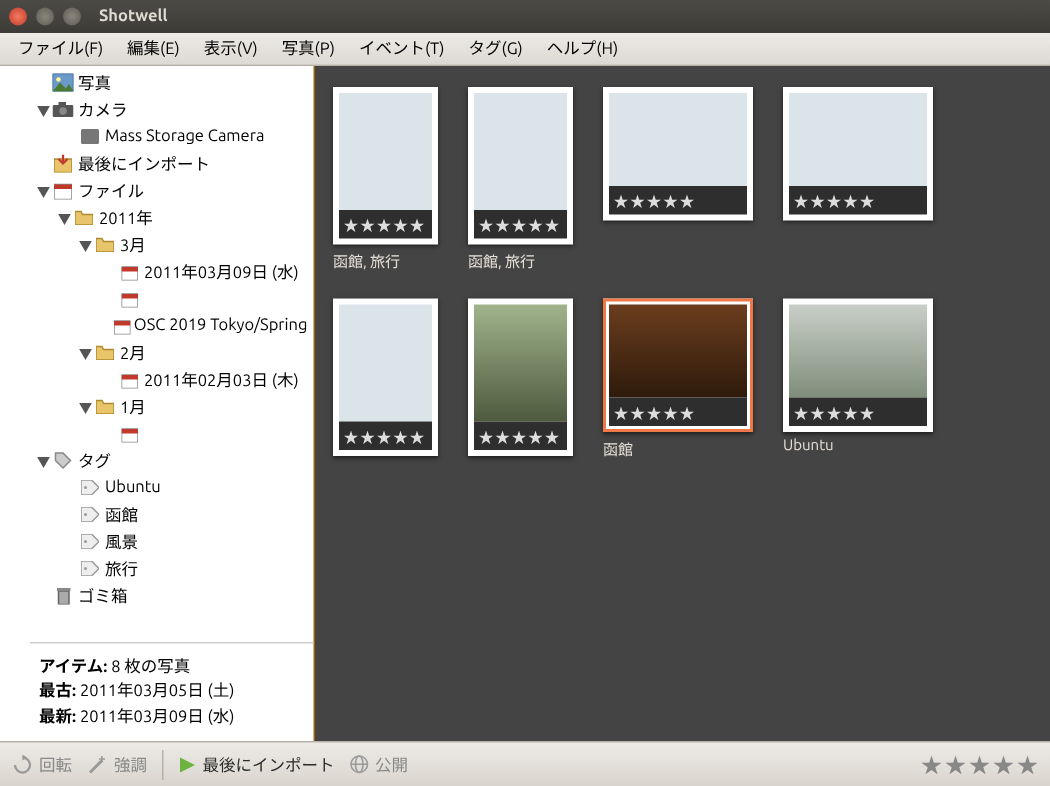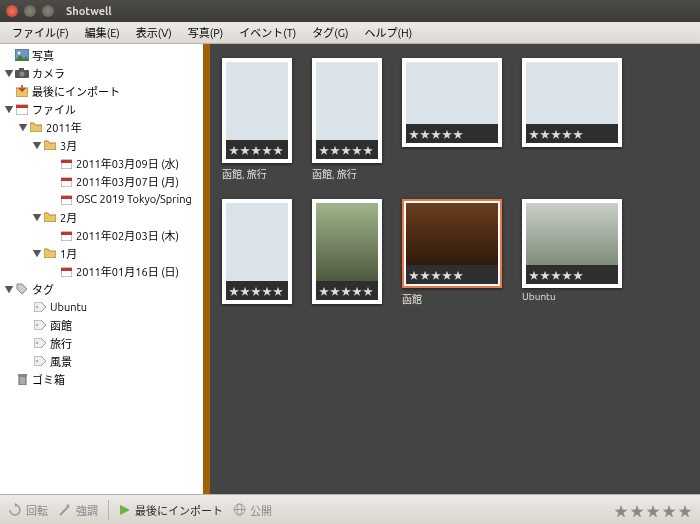--- a/index.html
+++ b/index.html
@@ -5,21 +5,21 @@
 * { margin: 0; padding: 0; box-sizing: border-box; font-family: "Ubuntu", "Noto Sans CJK JP", sans-serif; font-size: 11px; }
 body { width: 700px; height: 524px; background: #f2f1f0; display: flex; flex-direction: column; overflow: hidden; }
 .titlebar { background: linear-gradient(#4c4b46,#3c3b37); height: 22px; display: flex; align-items: center; color: #dfdbd2; padding: 0 6px; gap: 6px; }
 .win-btn { width: 12px; height: 12px; border-radius: 6px; display: inline-block; }
 .win-close { background: radial-gradient(#f27a5f,#c0392b); }
 .win-min, .win-max { background: radial-gradient(#8a867d,#5e5b54); }
 .titlebar .title { font-weight: bold; margin-left: 6px; }
 .menubar { background: linear-gradient(#edebe7,#dcd8d2); height: 22px; display: flex; align-items: flex-start; padding: 0 6px; gap: 4px; border-bottom: 1px solid #b5b0a8; }
 .menubar span { padding: 2px 6px; }
 .content { flex: 1; display: flex; min-height: 0; }
-.sidebar { width: 210px; background: #fff; border-right: 7px solid #a16207; display: flex; flex-direction: column; }
+.sidebar { width: 210px; background: #fff; border-right: 1px solid #a16207; display: flex; flex-direction: column; padding-left: 20px; }
 .tree { flex: 1; overflow: auto; padding: 2px 0; }
 .tree-row { display: flex; align-items: center; height: 18px; padding-right: 4px; cursor: default; white-space: nowrap; }
 .tree-row .exp { width: 10px; text-align: center; color: #555; font-size: 9px; }
 .tree-row .ico { width: 16px; display: flex; align-items: center; justify-content: center; }
 .tree-row .lab { margin-left: 2px; }
 .info { border-top: 1px solid #ccc; padding: 8px 6px; line-height: 1.5; }
 .viewer { flex: 1; background: #444; display: flex; flex-wrap: wrap; align-content: flex-start; gap: 20px; padding: 14px 12px; overflow: auto; }
 .thumb { display: flex; flex-direction: column; }
 .thumb .frame { background: #fff; padding: 4px; box-shadow: 0 1px 3px rgba(0,0,0,.6); }
 .thumb .pic { background: #dbe4e8; }
@@ -75,20 +75,29 @@
           <span class="exp">▼</span>
           <span class="ico">
             <svg width="14" height="10">
               <rect y="2" width="14" height="8" rx="1" fill="#555"></rect>
               <rect x="4" width="5" height="3" fill="#555"></rect>
               <circle cx="7" cy="6" r="2.5" fill="#888"></circle>
             </svg>
           </span>
           <span class="lab">カメラ</span>
         </div>
+      <div class="tree-row" style="padding-left:22px">
+          <span class="exp"></span>
+          <span class="ico">
+            <svg width="12" height="10">
+              <rect width="12" height="10" rx="1" fill="#777"></rect>
+            </svg>
+          </span>
+          <span class="lab">Mass Storage Camera</span>
+        </div>
       <div class="tree-row" style="padding-left:4px">
           <span class="exp"></span>
           <span class="ico">
             <svg width="12" height="12">
               <rect width="12" height="9" y="3" fill="#e8c46a" stroke="#b08a2e"></rect>
               <path d="M6 0 L6 6 M3 3 L6 6 L9 3" stroke="#c0392b" fill="none" stroke-width="1.5"></path>
             </svg>
           </span>
           <span class="lab">最後にインポート</span>
         </div>
@@ -131,21 +140,20 @@
           <span class="lab">2011年03月09日 (水)</span>
         </div>
       <div class="tree-row" style="padding-left:48px">
           <span class="exp"></span>
           <span class="ico">
             <svg width="11" height="11">
               <rect width="11" height="9" y="2" fill="#fff" stroke="#888"></rect>
               <rect width="11" height="3" y="2" fill="#c0392b"></rect>
             </svg>
           </span>
-          <span class="lab">2011年03月07日 (月)</span>
         </div>
       <div class="tree-row" style="padding-left:48px">
           <span class="exp"></span>
           <span class="ico">
             <svg width="11" height="11">
               <rect width="11" height="9" y="2" fill="#fff" stroke="#888"></rect>
               <rect width="11" height="3" y="2" fill="#c0392b"></rect>
             </svg>
           </span>
           <span class="lab">OSC 2019 Tokyo/Spring</span>
@@ -179,21 +187,20 @@
           <span class="lab">1月</span>
         </div>
       <div class="tree-row" style="padding-left:48px">
           <span class="exp"></span>
           <span class="ico">
             <svg width="11" height="11">
               <rect width="11" height="9" y="2" fill="#fff" stroke="#888"></rect>
               <rect width="11" height="3" y="2" fill="#c0392b"></rect>
             </svg>
           </span>
-          <span class="lab">2011年01月16日 (日)</span>
         </div>
       <div class="tree-row" style="padding-left:4px">
           <span class="exp">▼</span>
           <span class="ico">
             <svg width="12" height="12">
               <path d="M1 1 L6 1 L11 6 L6 11 L1 6 Z" fill="#ccc" stroke="#888"></path>
             </svg>
           </span>
           <span class="lab">タグ</span>
         </div>
@@ -218,43 +225,48 @@
           <span class="lab">函館</span>
         </div>
       <div class="tree-row" style="padding-left:22px">
           <span class="exp"></span>
           <span class="ico">
             <svg width="12" height="10">
               <path d="M0 0 L7 0 L12 5 L7 10 L0 10 Z" fill="#eee" stroke="#999"></path>
               <circle cx="3" cy="5" r="1" fill="#999"></circle>
             </svg>
           </span>
-          <span class="lab">旅行</span>
+          <span class="lab">風景</span>
         </div>
       <div class="tree-row" style="padding-left:22px">
           <span class="exp"></span>
           <span class="ico">
             <svg width="12" height="10">
               <path d="M0 0 L7 0 L12 5 L7 10 L0 10 Z" fill="#eee" stroke="#999"></path>
               <circle cx="3" cy="5" r="1" fill="#999"></circle>
             </svg>
           </span>
-          <span class="lab">風景</span>
+          <span class="lab">旅行</span>
         </div>
       <div class="tree-row" style="padding-left:4px">
           <span class="exp"></span>
           <span class="ico">
             <svg width="11" height="12">
               <rect x="2" y="3" width="7" height="9" fill="#aaa" stroke="#666"></rect>
               <rect x="1" y="1" width="9" height="2" fill="#888"></rect>
             </svg>
           </span>
           <span class="lab">ゴミ箱</span>
         </div>
 
+    </div>
+    <div class="info">
+      <div><b>アイテム:</b> <span>8 枚の写真</span></div>
+      <div><b>最古:</b> <span>2011年03月05日 (土)</span></div>
+      <div><b>最新:</b> <span>2011年03月09日 (水)</span></div>
     </div>
   </div>
 
   <div class="viewer">
     <div class="thumb">
         <div class="frame">
           <div class="pic" style="width:62px;height:78px"></div>
           <div class="stars">
             <span class="star">★</span>
             <span class="star">★</span>

